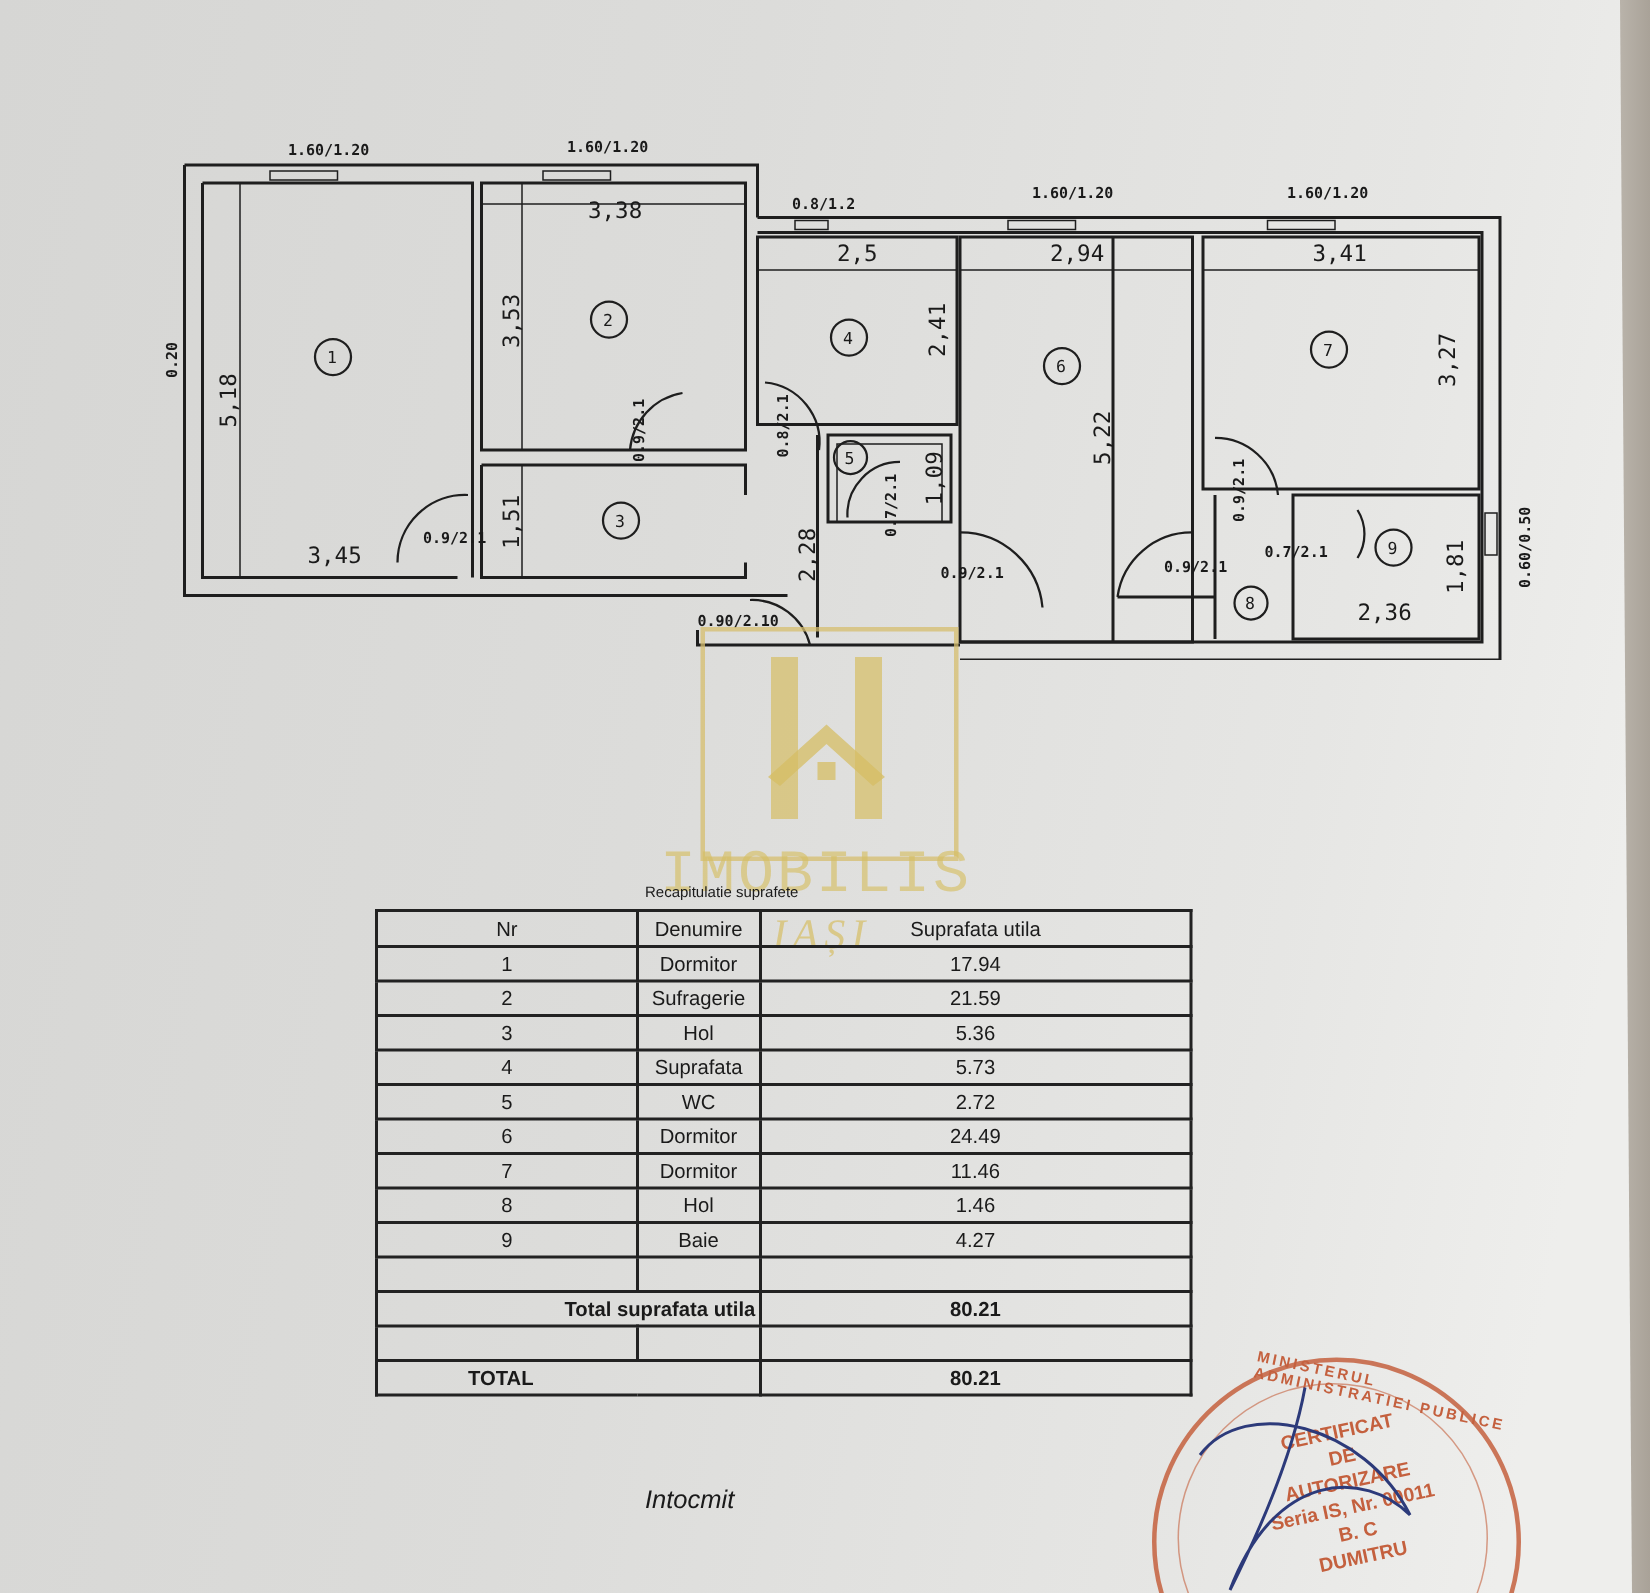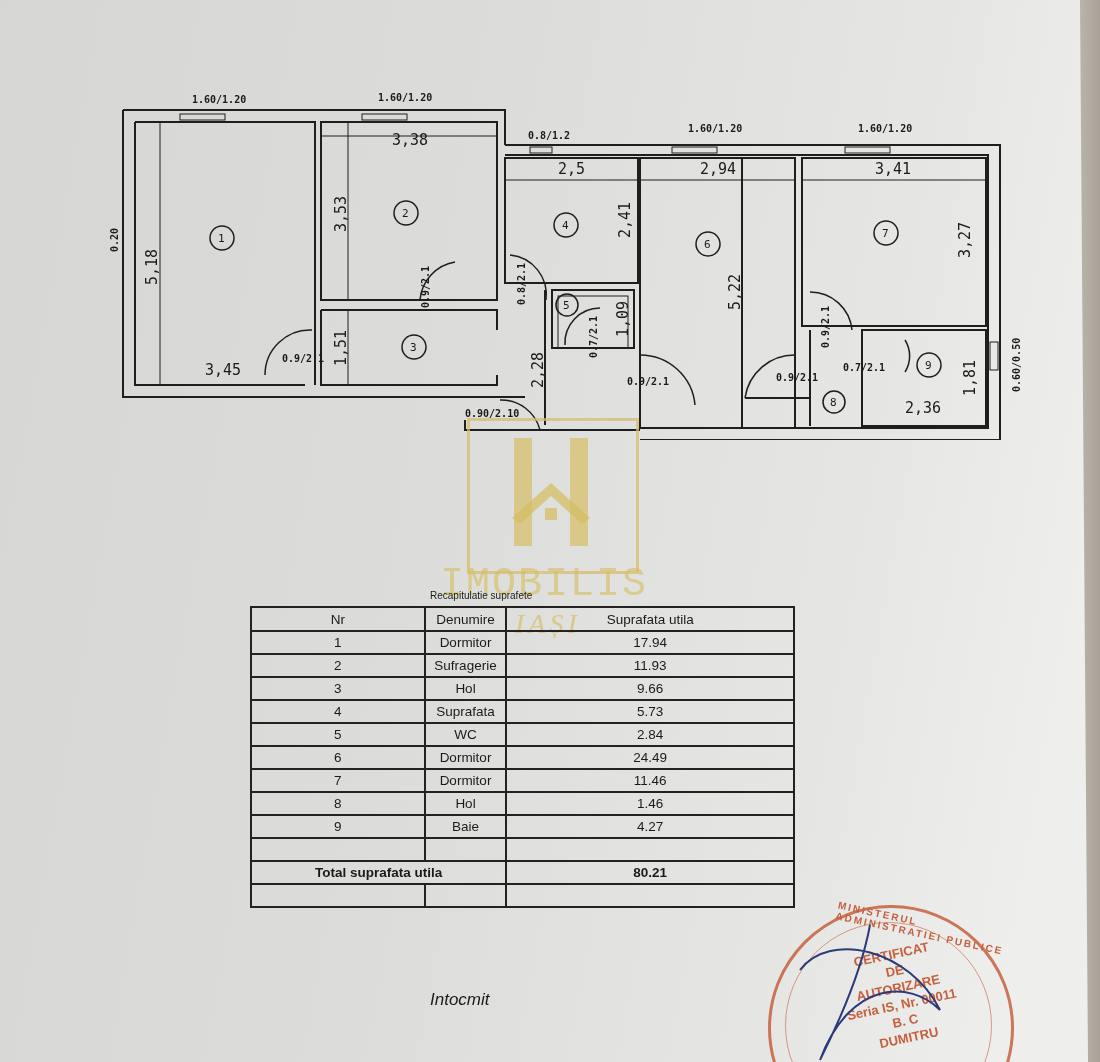--- a/index.html
+++ b/index.html
@@ -166,36 +166,36 @@
     <td class="c3 hdr">Suprafata utila</td>
   </tr>
   <tr>
         <td>1</td>
         <td>Dormitor</td>
         <td>17.94</td>
       </tr>
   <tr>
         <td>2</td>
         <td>Sufragerie</td>
-        <td>11.93</td>
+        <td>21.59</td>
       </tr>
   <tr>
         <td>3</td>
         <td>Hol</td>
-        <td>9.66</td>
+        <td>5.36</td>
       </tr>
   <tr>
         <td>4</td>
         <td>Suprafata</td>
         <td>5.73</td>
       </tr>
   <tr>
         <td>5</td>
         <td>WC</td>
-        <td>2.84</td>
+        <td>2.72</td>
       </tr>
   <tr>
         <td>6</td>
         <td>Dormitor</td>
         <td>24.49</td>
       </tr>
   <tr>
         <td>7</td>
         <td>Dormitor</td>
         <td>11.46</td>
@@ -209,28 +209,32 @@
         <td>9</td>
         <td>Baie</td>
         <td>4.27</td>
       </tr>
   <tr>
         <td></td>
         <td></td>
         <td></td>
       </tr>
   <tr>
-    <td colspan="2" class="bold" style="text-align:center">Total suprafata utila</td>
+    <td colspan="2" class="bold" style="text-align:right">Total suprafata utila</td>
     <td class="bold">80.21</td>
   </tr>
   <tr>
         <td></td>
         <td></td>
         <td></td>
       </tr>
+  <tr>
+    <td colspan="2" class="bold" style="text-align:left;padding-left:60px">TOTAL</td>
+    <td class="bold">80.21</td>
+  </tr>
 </tbody>
   </table>
 
 <div class="intocmit">Intocmit</div>
 
 <div class="stamp"></div>
 <div class="stamp-ring"></div>
 <div class="stamp-arc" style="font-size:10px;width:180px;">MINISTERUL ADMINISTRATIEI PUBLICE</div>
 <div class="stamp-inner">
   <div>CERTIFICAT</div>

